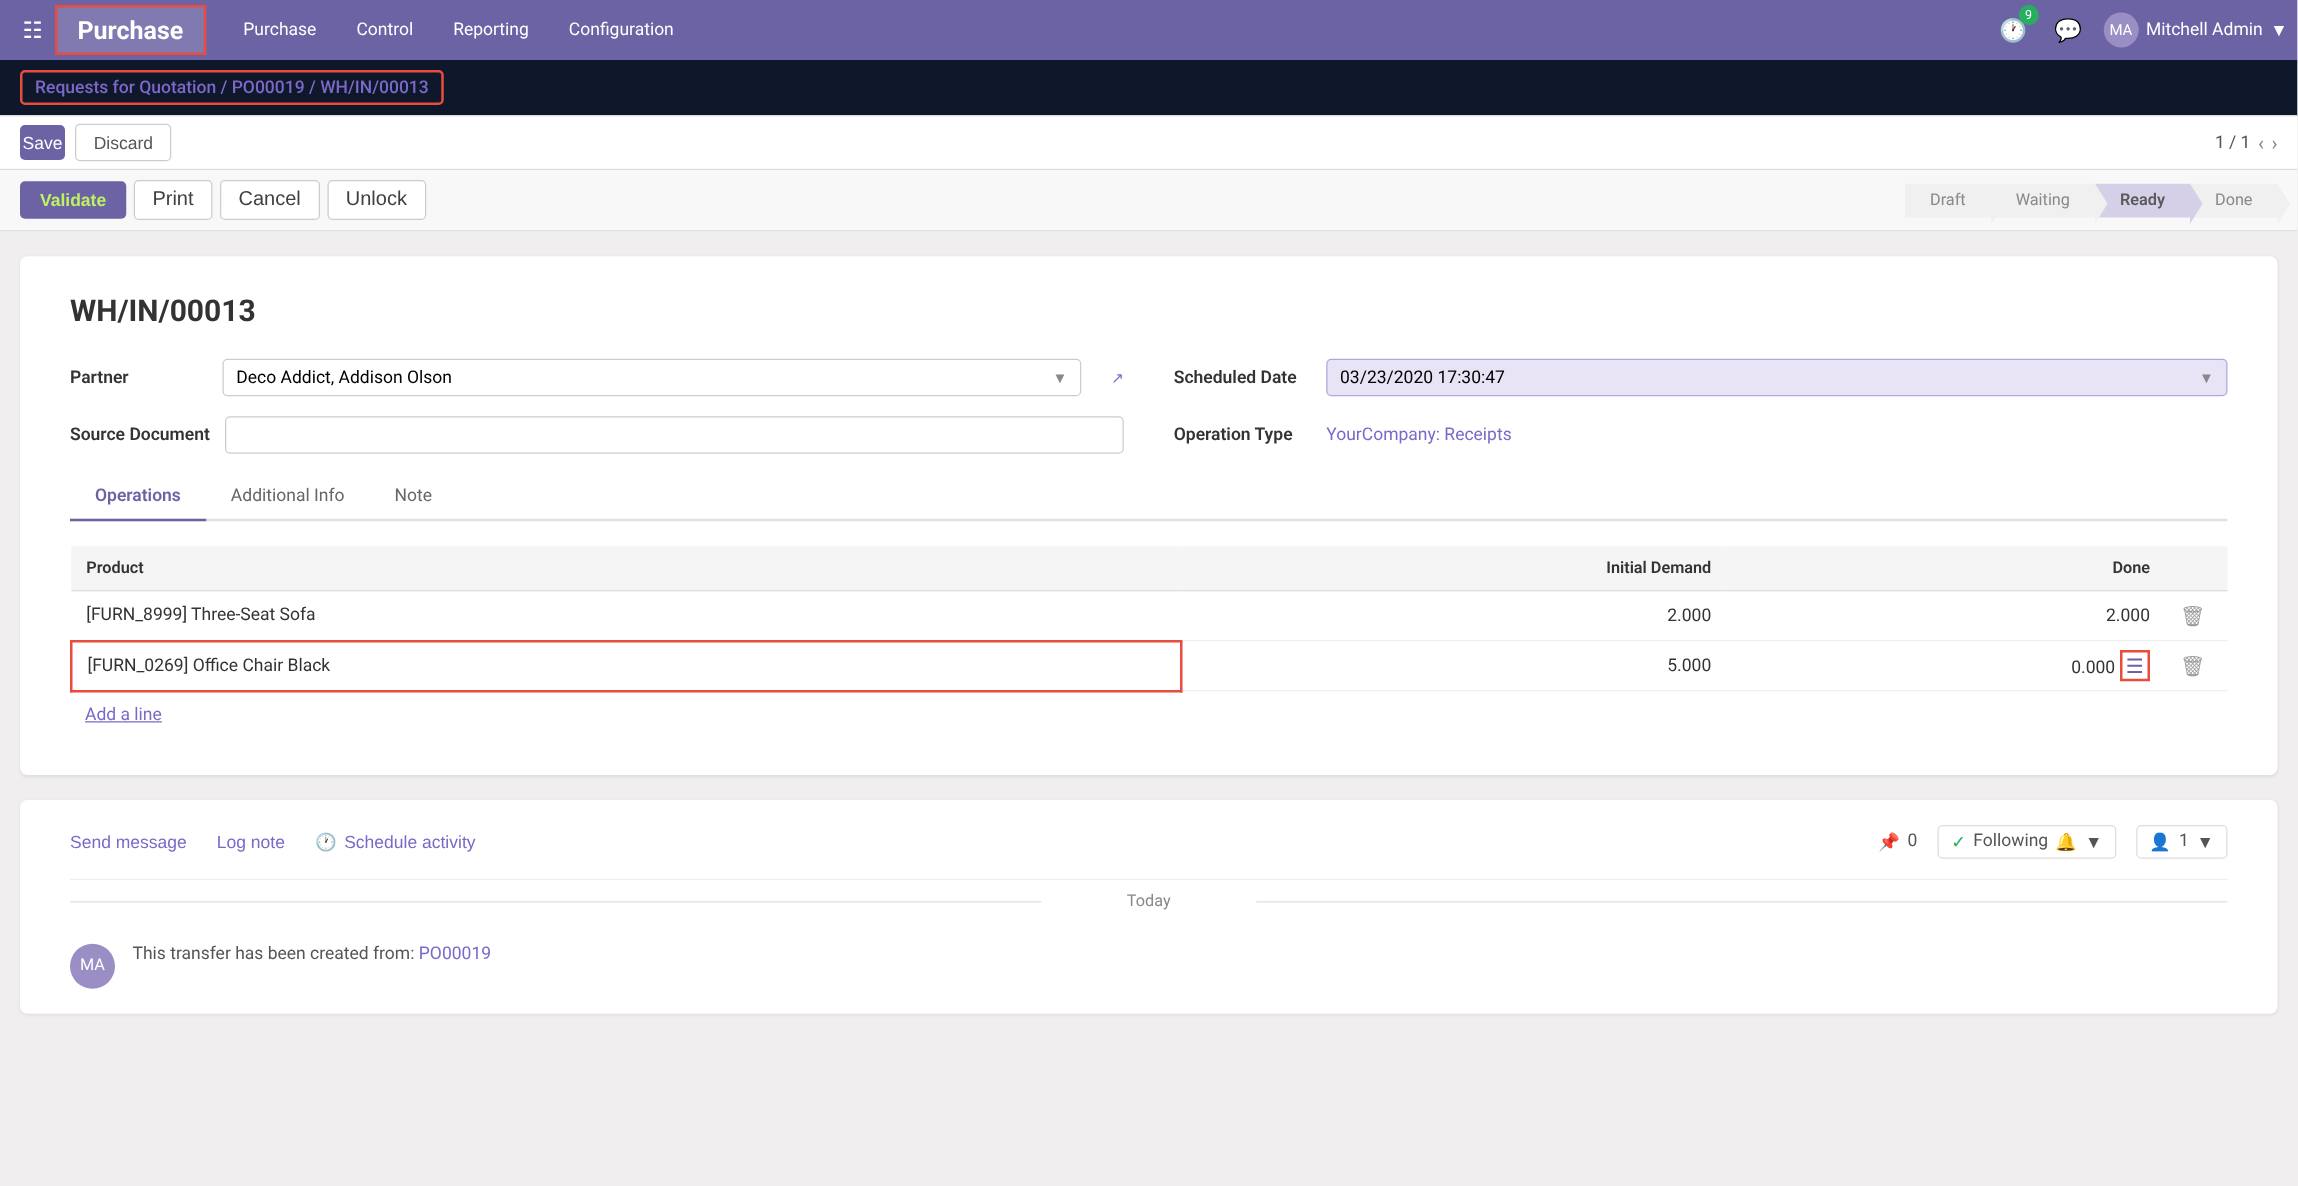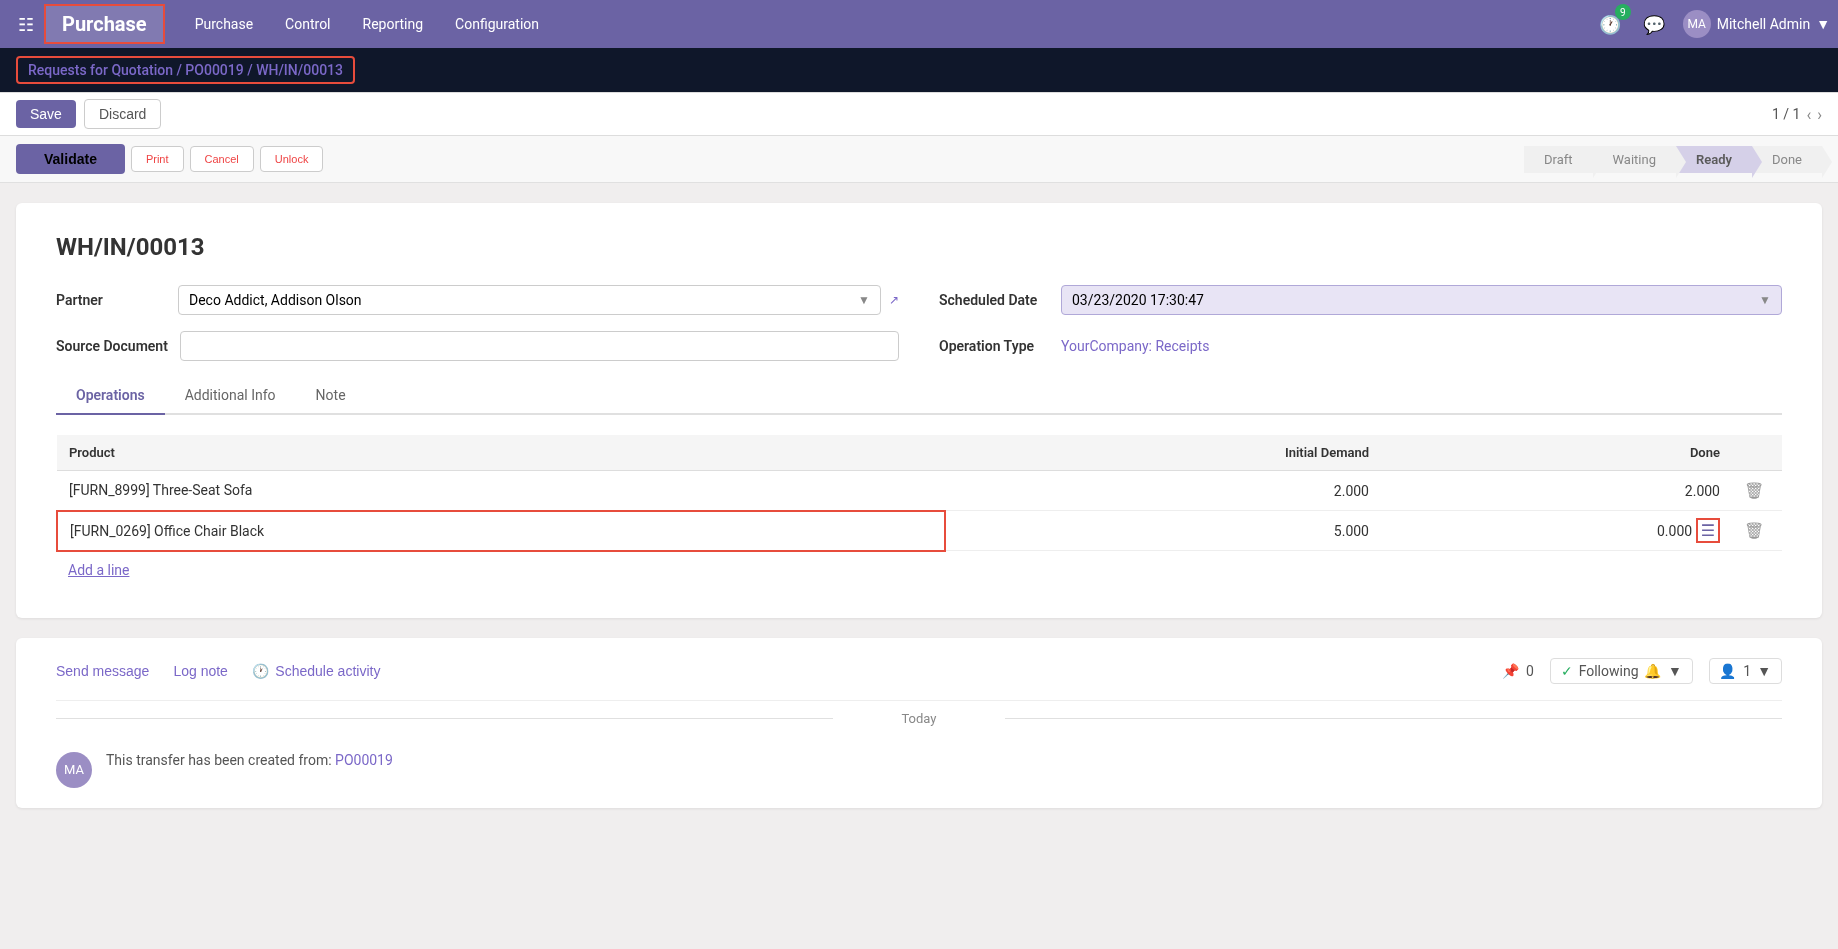--- a/index.html
+++ b/index.html
@@ -96,21 +96,21 @@
       display: flex;
       align-items: center;
       justify-content: space-between;
       border-bottom: 1px solid #ddd;
     }
     .action-bar-left { display: flex; gap: 8px; align-items: center; }
     .btn-save {
       background: #6b63a4;
       color: white;
       border: none;
-      padding: 6px 14px;
+      padding: 6px 2px;
       border-radius: 4px;
       cursor: pointer;
       font-size: 14px;
     }
     .btn-discard {
       background: white;
       color: #555;
       border: 1px solid #ccc;
       padding: 6px 14px;
       border-radius: 4px;
@@ -127,36 +127,36 @@
       background: #f8f8f8;
       padding: 8px 16px;
       display: flex;
       align-items: center;
       justify-content: space-between;
       border-bottom: 1px solid #e0e0e0;
     }
     .toolbar-left { display: flex; gap: 6px; align-items: center; }
     .btn-validate {
       background: #6b63a4;
-      color: #000000;
+      color: #bef264;
       border: none;
-      padding: 7px 28px;
+      padding: 7px 16px;
       border-radius: 4px;
       cursor: pointer;
       font-size: 14px;
       font-weight: 600;
     }
     .btn-outline {
       background: white;
-      color: #ef4444;
+      color: #404040;
       border: 1px solid #ccc;
       padding: 6px 14px;
       border-radius: 4px;
       cursor: pointer;
-      font-size: 11px;
+      font-size: 16px;
     }
     .status-bar {
       display: flex; align-items: center; gap: 0;
     }
     .status-step {
       padding: 6px 20px;
       font-size: 13px;
       color: #888;
       background: #f0f0f0;
       position: relative;
@@ -387,21 +387,21 @@
     }
     .message-content { flex: 1; }
     .message-header { font-size: 13px; color: #888; margin-bottom: 4px; }
     .message-header strong { color: #333; }
     .message-body { font-size: 14px; color: #555; }
     .message-link { color: #7b68c8; text-decoration: none; }
 
     .partner-select-wrapper {
       display: flex;
       align-items: center;
-      gap: 4px;
+      gap: 20px;
       flex: 1;
     }
     .partner-select-box {
       flex: 1;
       border: 1px solid #ccc;
       border-radius: 4px;
       padding: 6px 10px;
       font-size: 14px;
       background: white;
       display: flex;

